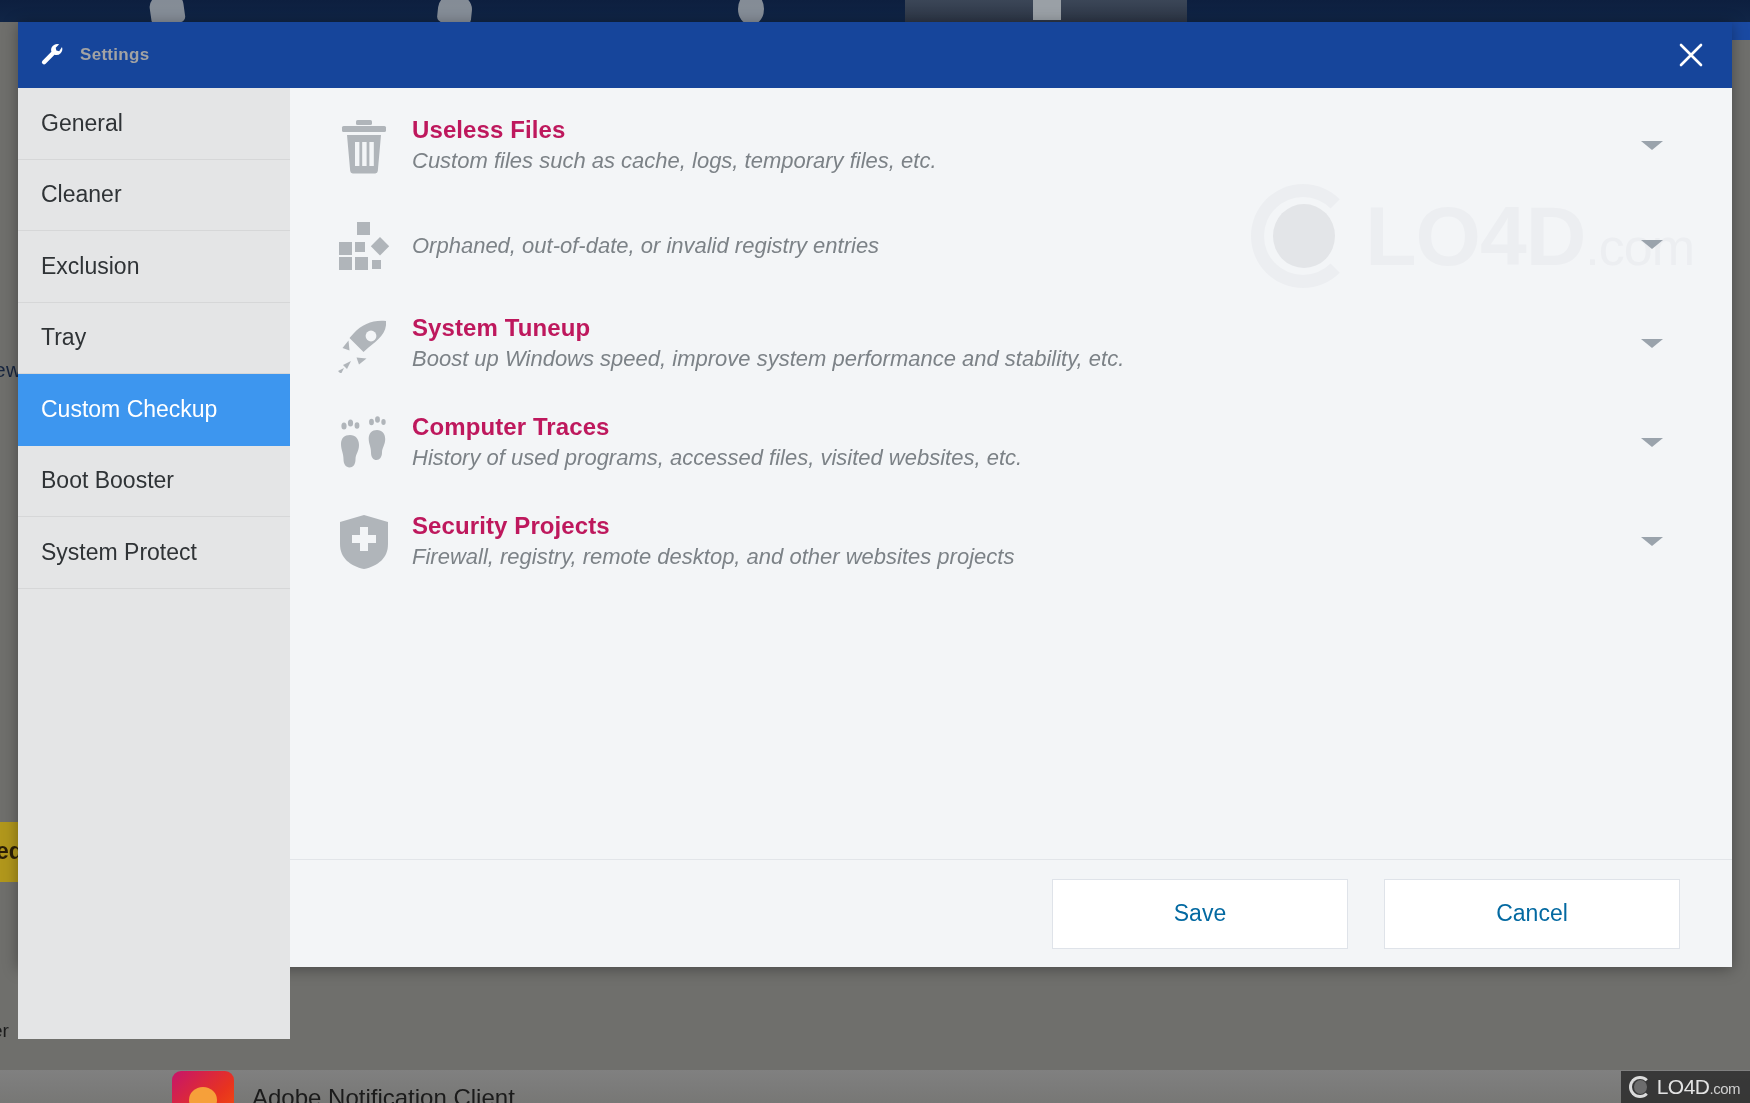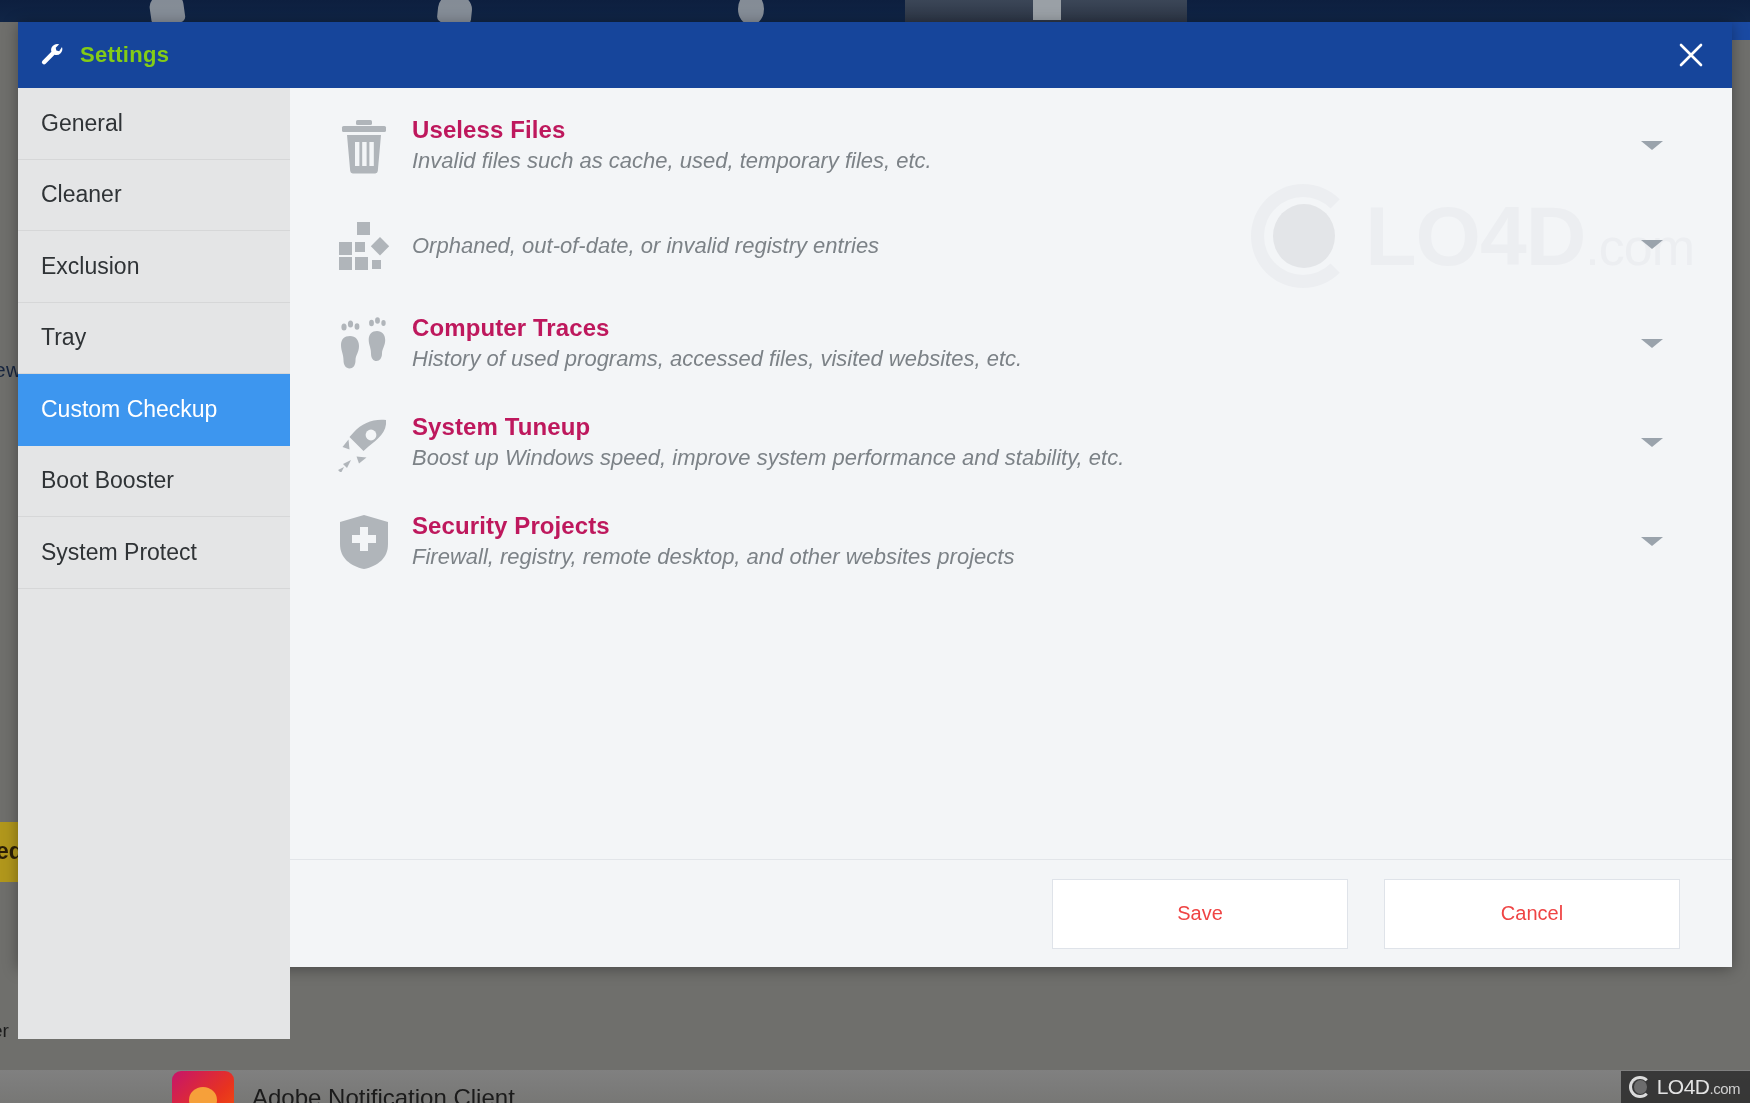--- a/index.html
+++ b/index.html
@@ -181,22 +181,22 @@
     display: flex;
     align-items: center;
   }
   .titlebar .wrench {
     margin-left: 22px;
     width: 26px; height: 26px;
     display: block;
   }
   .titlebar .title {
     margin-left: 14px;
-    color: #84cc16;
-    font-size: 22px;
+    color: #a3a3a3;
+    font-size: 17px;
     font-weight: bold;
     letter-spacing: .3px;
   }
   .titlebar .close {
     position: absolute;
     right: 22px; top: 50%;
     transform: translateY(-50%);
     width: 38px; height: 38px;
     display: flex;
     align-items: center;
@@ -356,22 +356,22 @@
     justify-content: flex-end;
     padding-right: 52px;
     gap: 36px;
     box-sizing: border-box;
   }
   .btn {
     width: 294px;
     height: 68px;
     background: #ffffff;
     border: 1px solid #dfe3e9;
-    font-size: 20px;
-    color: #ef4444;
+    font-size: 23px;
+    color: #0369a1;
     display: flex;
     align-items: center;
     justify-content: center;
     cursor: pointer;
     font-family: "Liberation Sans", sans-serif;
   }
 </style>
 </head>
 <body>
 
@@ -473,21 +473,21 @@
                 <rect x="18" y="2" width="16" height="5" rx="1.6" fill="#b0b5ba"></rect>
                 <rect x="4" y="8" width="44" height="6" rx="1.6" fill="#b0b5ba"></rect>
                 <path d="M9 17 h34 l-3.2 36 a2.6 2.6 0 0 1 -2.6 2.4 H14.8 a2.6 2.6 0 0 1 -2.6 -2.4 Z" fill="#b0b5ba"></path>
                 <rect x="17" y="24" width="4.4" height="24" fill="#f3f5f7"></rect>
                 <rect x="24.2" y="24" width="4.4" height="24" fill="#f3f5f7"></rect>
                 <rect x="31.4" y="24" width="4.4" height="24" fill="#f3f5f7"></rect>
               </svg>
             </div>
             <div class="feature-text">
               <div class="feature-title">Useless Files</div>
-              <div class="feature-desc">Invalid files such as cache, used, temporary files, etc.</div>
+              <div class="feature-desc">Custom files such as cache, logs, temporary files, etc.</div>
             </div>
             <div class="feature-caret">
               <div class="caret-tri"></div>
             </div>
           </div>
 
           <div class="feature-row">
             <div class="feature-icon">
               <svg width="56" height="56" viewBox="0 0 56 56">
                 <rect x="3" y="40" width="13" height="13" fill="#b0b5ba"></rect>
@@ -504,20 +504,40 @@
             <div class="feature-text">
               <div class="feature-desc">Orphaned, out-of-date, or invalid registry entries</div>
             </div>
             <div class="feature-caret">
               <div class="caret-tri"></div>
             </div>
           </div>
 
           <div class="feature-row">
             <div class="feature-icon">
+              <svg width="58" height="58" viewBox="0 0 58 58">
+                <path d="M51 6c-12-1.5-24 3-32 12l-4.5 5 14 14 5-4.5C42.8 25 52.3 18 51 6z" fill="#b0b5ba"></path>
+                <circle cx="36" cy="21" r="5.4" fill="#f3f5f7"></circle>
+                <path d="M13.5 25.5 L7.5 33 l7 2.5 z" fill="#b0b5ba"></path>
+                <path d="M31.5 43.5 L24 49.5 l-2.5-7 z" fill="#b0b5ba"></path>
+                <path d="M8 50 l8-4 -4 8 z" fill="#b0b5ba"></path>
+                <path d="M3 56 l6-3 -3 6 z" fill="#b0b5ba"></path>
+              </svg>
+            </div>
+            <div class="feature-text">
+              <div class="feature-title">System Tuneup</div>
+              <div class="feature-desc">Boost up Windows speed, improve system performance and stability, etc.</div>
+            </div>
+            <div class="feature-caret">
+              <div class="caret-tri"></div>
+            </div>
+          </div>
+
+          <div class="feature-row">
+            <div class="feature-icon">
               <svg width="56" height="60" viewBox="0 0 56 60">
                 <path d="M14 22c5.5 0 9 4 9 10 0 6.5-3.5 9-3.5 14.5 0 5-2.5 8-6 8s-6-3.2-6-8.2C7.5 40 5 37 5 31c0-5.8 3.5-9 9-9z" fill="#b0b5ba"></path>
                 <ellipse cx="8" cy="13" rx="2.6" ry="3.6" fill="#b0b5ba"></ellipse>
                 <ellipse cx="14.5" cy="10" rx="2.6" ry="3.6" fill="#b0b5ba"></ellipse>
                 <ellipse cx="21" cy="12.5" rx="2.4" ry="3.2" fill="#b0b5ba"></ellipse>
                 <path d="M41 17c5 0 8.2 3.6 8.2 9 0 6-3.2 8.6-3.2 13.6 0 4.6-2.3 7.4-5.5 7.4s-5.5-3-5.5-7.6c0-5.6-2.3-8.4-2.3-13.8 0-5.3 3.3-8.6 8.3-8.6z" fill="#b0b5ba"></path>
                 <ellipse cx="35.5" cy="9" rx="2.4" ry="3.2" fill="#b0b5ba"></ellipse>
                 <ellipse cx="41.5" cy="6.5" rx="2.4" ry="3.2" fill="#b0b5ba"></ellipse>
                 <ellipse cx="47.5" cy="9" rx="2.2" ry="3" fill="#b0b5ba"></ellipse>
               </svg>
@@ -526,40 +546,20 @@
               <div class="feature-title">Computer Traces</div>
               <div class="feature-desc">History of used programs, accessed files, visited websites, etc.</div>
             </div>
             <div class="feature-caret">
               <div class="caret-tri"></div>
             </div>
           </div>
 
           <div class="feature-row">
             <div class="feature-icon">
-              <svg width="58" height="58" viewBox="0 0 58 58">
-                <path d="M51 6c-12-1.5-24 3-32 12l-4.5 5 14 14 5-4.5C42.8 25 52.3 18 51 6z" fill="#b0b5ba"></path>
-                <circle cx="36" cy="21" r="5.4" fill="#f3f5f7"></circle>
-                <path d="M13.5 25.5 L7.5 33 l7 2.5 z" fill="#b0b5ba"></path>
-                <path d="M31.5 43.5 L24 49.5 l-2.5-7 z" fill="#b0b5ba"></path>
-                <path d="M8 50 l8-4 -4 8 z" fill="#b0b5ba"></path>
-                <path d="M3 56 l6-3 -3 6 z" fill="#b0b5ba"></path>
-              </svg>
-            </div>
-            <div class="feature-text">
-              <div class="feature-title">System Tuneup</div>
-              <div class="feature-desc">Boost up Windows speed, improve system performance and stability, etc.</div>
-            </div>
-            <div class="feature-caret">
-              <div class="caret-tri"></div>
-            </div>
-          </div>
-
-          <div class="feature-row">
-            <div class="feature-icon">
               <svg width="52" height="58" viewBox="0 0 52 58">
                 <path d="M26 2 L50 9 v22c0 14-10 22-24 25C12 53 2 45 2 31V9z" fill="#b0b5ba"></path>
                 <path d="M22 14 h8 v8 h8 v8 h-8 v8 h-8 v-8 h-8 v-8 h8 z" fill="#f3f5f7"></path>
               </svg>
             </div>
             <div class="feature-text">
               <div class="feature-title">Security Projects</div>
               <div class="feature-desc">Firewall, registry, remote desktop, and other websites projects</div>
             </div>
             <div class="feature-caret">

